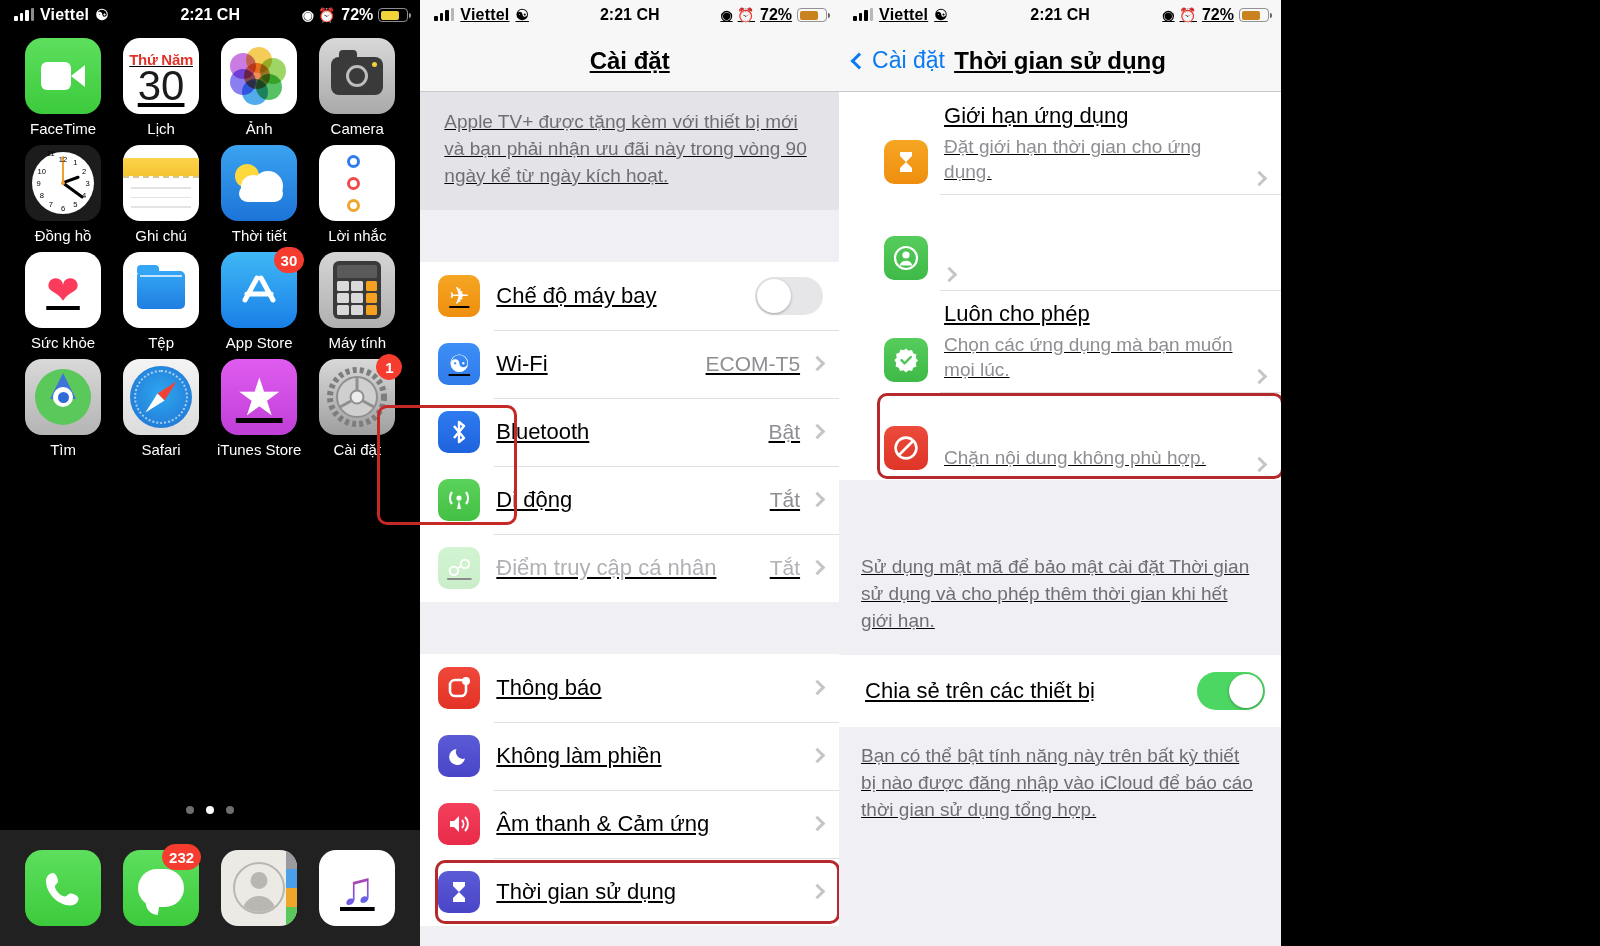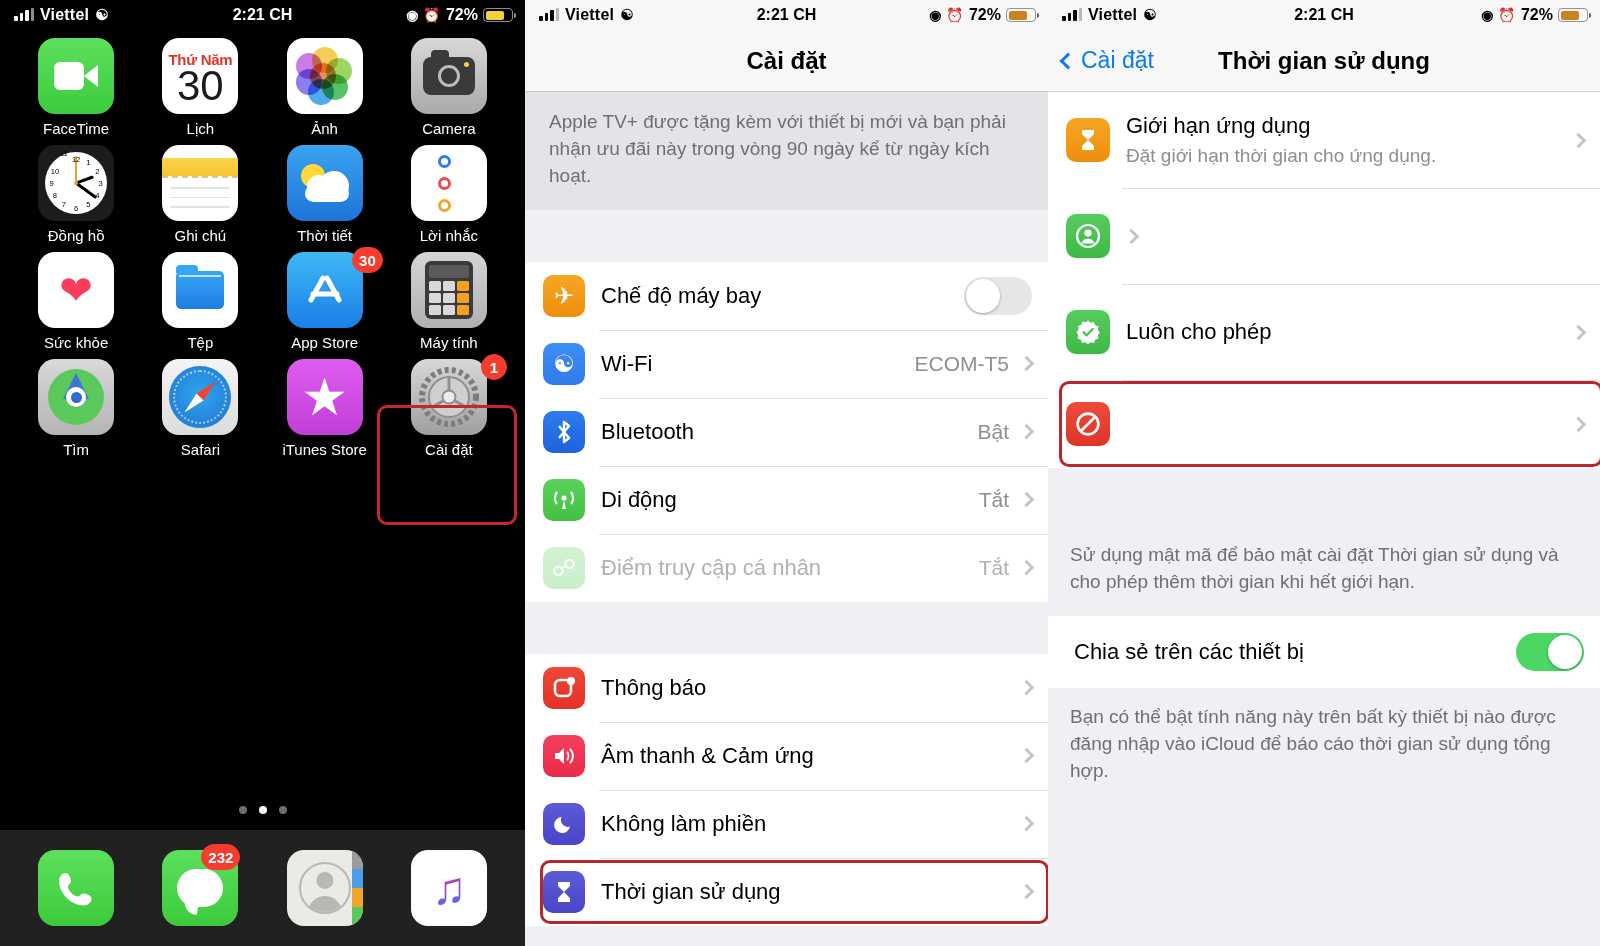--- a/index.html
+++ b/index.html
@@ -1,19 +1,19 @@
 <!DOCTYPE html>
 <html><head>
 <meta charset="utf-8">
 <style>
   * { margin:0; padding:0; box-sizing:border-box; }
   html,body { width:1600px; height:946px; overflow:hidden; background:#000; }
   body { font-family:"Liberation Sans", sans-serif; -webkit-font-smoothing:antialiased; }
 
-  .screens { display:flex; width:1600px; height:946px; }
+  .screens { display:flex; width:1281px; height:946px;text-decoration:underline; }
 
   
   .statusbar { height:30px; display:flex; align-items:center; font-size:16px; font-weight:bold; position:relative; flex:0 0 auto; }
   .sb-left { display:flex; align-items:center; gap:6px; padding-left:14px; }
   .sb-center { position:absolute; left:0; right:0; text-align:center; pointer-events:none; }
   .sb-right { margin-left:auto; display:flex; align-items:center; gap:5px; padding-right:12px; }
   .bars { display:flex; align-items:flex-end; gap:2px; height:12px; }
   .bars i { width:3.5px; border-radius:1px; display:block; }
   .bars i:nth-child(1){height:5px;} .bars i:nth-child(2){height:8px;}
   .bars i:nth-child(3){height:11px;} .bars i:nth-child(4){height:13px;}
@@ -158,21 +158,21 @@
   .row.dim .rlabel, .row.dim .rvalue { color:#b0b0b5; }
   .row.dim .sico { opacity:.45; }
   .chev { width:11px; height:11px; border-top:3px solid #c5c5c9; border-right:3px solid #c5c5c9; transform:rotate(45deg); flex:0 0 auto; }
 
   .switch { width:68px; height:38px; border-radius:19px; background:#e6e6e9; position:relative; flex:0 0 auto; }
   .switch i { position:absolute; top:2px; left:2px; width:34px; height:34px; border-radius:50%; background:#fff; box-shadow:0 1px 3px rgba(0,0,0,.3); display:block; }
   .switch.on { background:#4cd662; }
   .switch.on i { left:32px; }
 
   
-  .row2 { display:flex; align-items:center; min-height:96px; padding:10px 16px 10px 18px; position:relative; background:#fff; }
+  .row2 { display:flex; align-items:flex-end; min-height:96px; padding:10px 16px 10px 18px; position:relative; background:#fff;margin-left:27px; }
   .row2 + .row2::before, .row2 + .row::before { content:""; position:absolute; left:74px; right:0; top:0; height:1px; background:#e0e0e3; }
   .row2 .sico { width:44px; height:44px; border-radius:10px; flex:0 0 44px; display:flex; align-items:center; justify-content:center; color:#fff; margin-right:16px; }
   .row2 .txt { flex:1; min-width:0; }
   .row2 .t1 { font-size:22px; color:#000; line-height:1.3; }
   .row2 .t2 { font-size:19px; color:#8e8e93; line-height:1.33; margin-top:3px; }
 
   .bluelink { background:#fff; padding:20px 22px 20px; font-size:21px; color:#2f6fb5; }
   .footer { padding:16px 22px 20px; font-size:19px; color:#6f6f74; line-height:1.42; background:#efeff4; }
 
   .row-hl { position:relative; }
@@ -554,36 +554,36 @@
           <span class="sico t-red">
             <svg width="24" height="24" viewBox="0 0 24 24" aria-hidden="true">
               <rect x="3" y="4" width="16" height="16" rx="5" stroke="#fff" stroke-width="2.6" fill="none"></rect>
               <circle cx="19" cy="5" r="4" fill="#fff"></circle>
             </svg>
           </span>
           <span class="rlabel">Thông báo</span>
           <span class="chev"></span>
         </div>
         <div class="row">
+          <span class="sico t-indigo">
+            <svg width="22" height="22" viewBox="0 0 22 22" aria-hidden="true">
+              <path d="M17 13.5 A8 8 0 1 1 8.5 4 A7 7 0 0 0 17 13.5 Z" fill="#fff"></path>
+            </svg>
+          </span>
+          <span class="rlabel">Không làm phiền</span>
+          <span class="chev"></span>
+        </div>
+        <div class="row">
           <span class="sico t-pink">
             <svg width="26" height="22" viewBox="0 0 26 22" aria-hidden="true">
               <path d="M4 8 L8 8 L13 3 L13 19 L8 14 L4 14 Z" fill="#fff"></path>
               <path d="M16 7 a6 6 0 0 1 0 8 M19 4 a10 10 0 0 1 0 14" stroke="#fff" stroke-width="1.9" fill="none"></path>
             </svg>
           </span>
           <span class="rlabel">Âm thanh &amp; Cảm ứng</span>
-          <span class="chev"></span>
-        </div>
-        <div class="row">
-          <span class="sico t-indigo">
-            <svg width="22" height="22" viewBox="0 0 22 22" aria-hidden="true">
-              <path d="M17 13.5 A8 8 0 1 1 8.5 4 A7 7 0 0 0 17 13.5 Z" fill="#fff"></path>
-            </svg>
-          </span>
-          <span class="rlabel">Không làm phiền</span>
           <span class="chev"></span>
         </div>
         <div class="row row-hl">
           <span class="sico t-indigo">
             <svg width="20" height="24" viewBox="0 0 20 24" aria-hidden="true">
               <path d="M4 2 L16 2 L16 6 L10 12 L16 18 L16 22 L4 22 L4 18 L10 12 L4 6 Z" fill="#fff"></path>
             </svg>
           </span>
           <span class="rlabel">Thời gian sử dụng</span>
           <span class="chev"></span>
@@ -654,32 +654,34 @@
 
         <div class="row2">
           <span class="sico t-green2">
             <svg width="26" height="26" viewBox="0 0 26 26" aria-hidden="true">
               <path d="M13 1.5 l2.6 2.2 3.4-.6 1.2 3.2 3.2 1.2-.6 3.4 2.2 2.6-2.2 2.6.6 3.4-3.2 1.2-1.2 3.2-3.4-.6-2.6 2.2-2.6-2.2-3.4.6-1.2-3.2-3.2-1.2.6-3.4L1.5 13l2.2-2.6-.6-3.4 3.2-1.2 1.2-3.2 3.4.6z" fill="#fff"></path>
               <path d="M8.5 13.2 L11.6 16.3 L17.8 10" stroke="#4fc55a" stroke-width="2.4" fill="none" stroke-linecap="round" stroke-linejoin="round"></path>
             </svg>
           </span>
           <span class="txt">
             <span class="t1" style="display:block">Luôn cho phép</span>
+            <span class="t2" style="display:block">Chọn các ứng dụng mà bạn muốn mọi lúc.</span>
           </span>
           <span class="chev"></span>
         </div>
 
         <div class="row2 row-hl" style="min-height:88px;">
           <span class="sico t-red2">
             <svg width="26" height="26" viewBox="0 0 26 26" aria-hidden="true">
               <circle cx="13" cy="13" r="10.4" fill="none" stroke="#fff" stroke-width="2.6"></circle>
               <path d="M6 20 L20 6" stroke="#fff" stroke-width="2.6"></path>
             </svg>
           </span>
           <span class="txt">
+            <span class="t2" style="display:block">Chặn nội dung không phù hợp.</span>
           </span>
           <span class="chev"></span>
           <span class="redbox" style="left:11px; right:-3px; top:1px; bottom:1px;"></span>
         </div>
       </div>
 
       <div class="gap" style="height:58px;"></div>
 
       <div class="footer">Sử dụng mật mã để bảo mật cài đặt Thời gian sử dụng và cho phép thêm thời gian khi hết giới hạn.</div>
 

